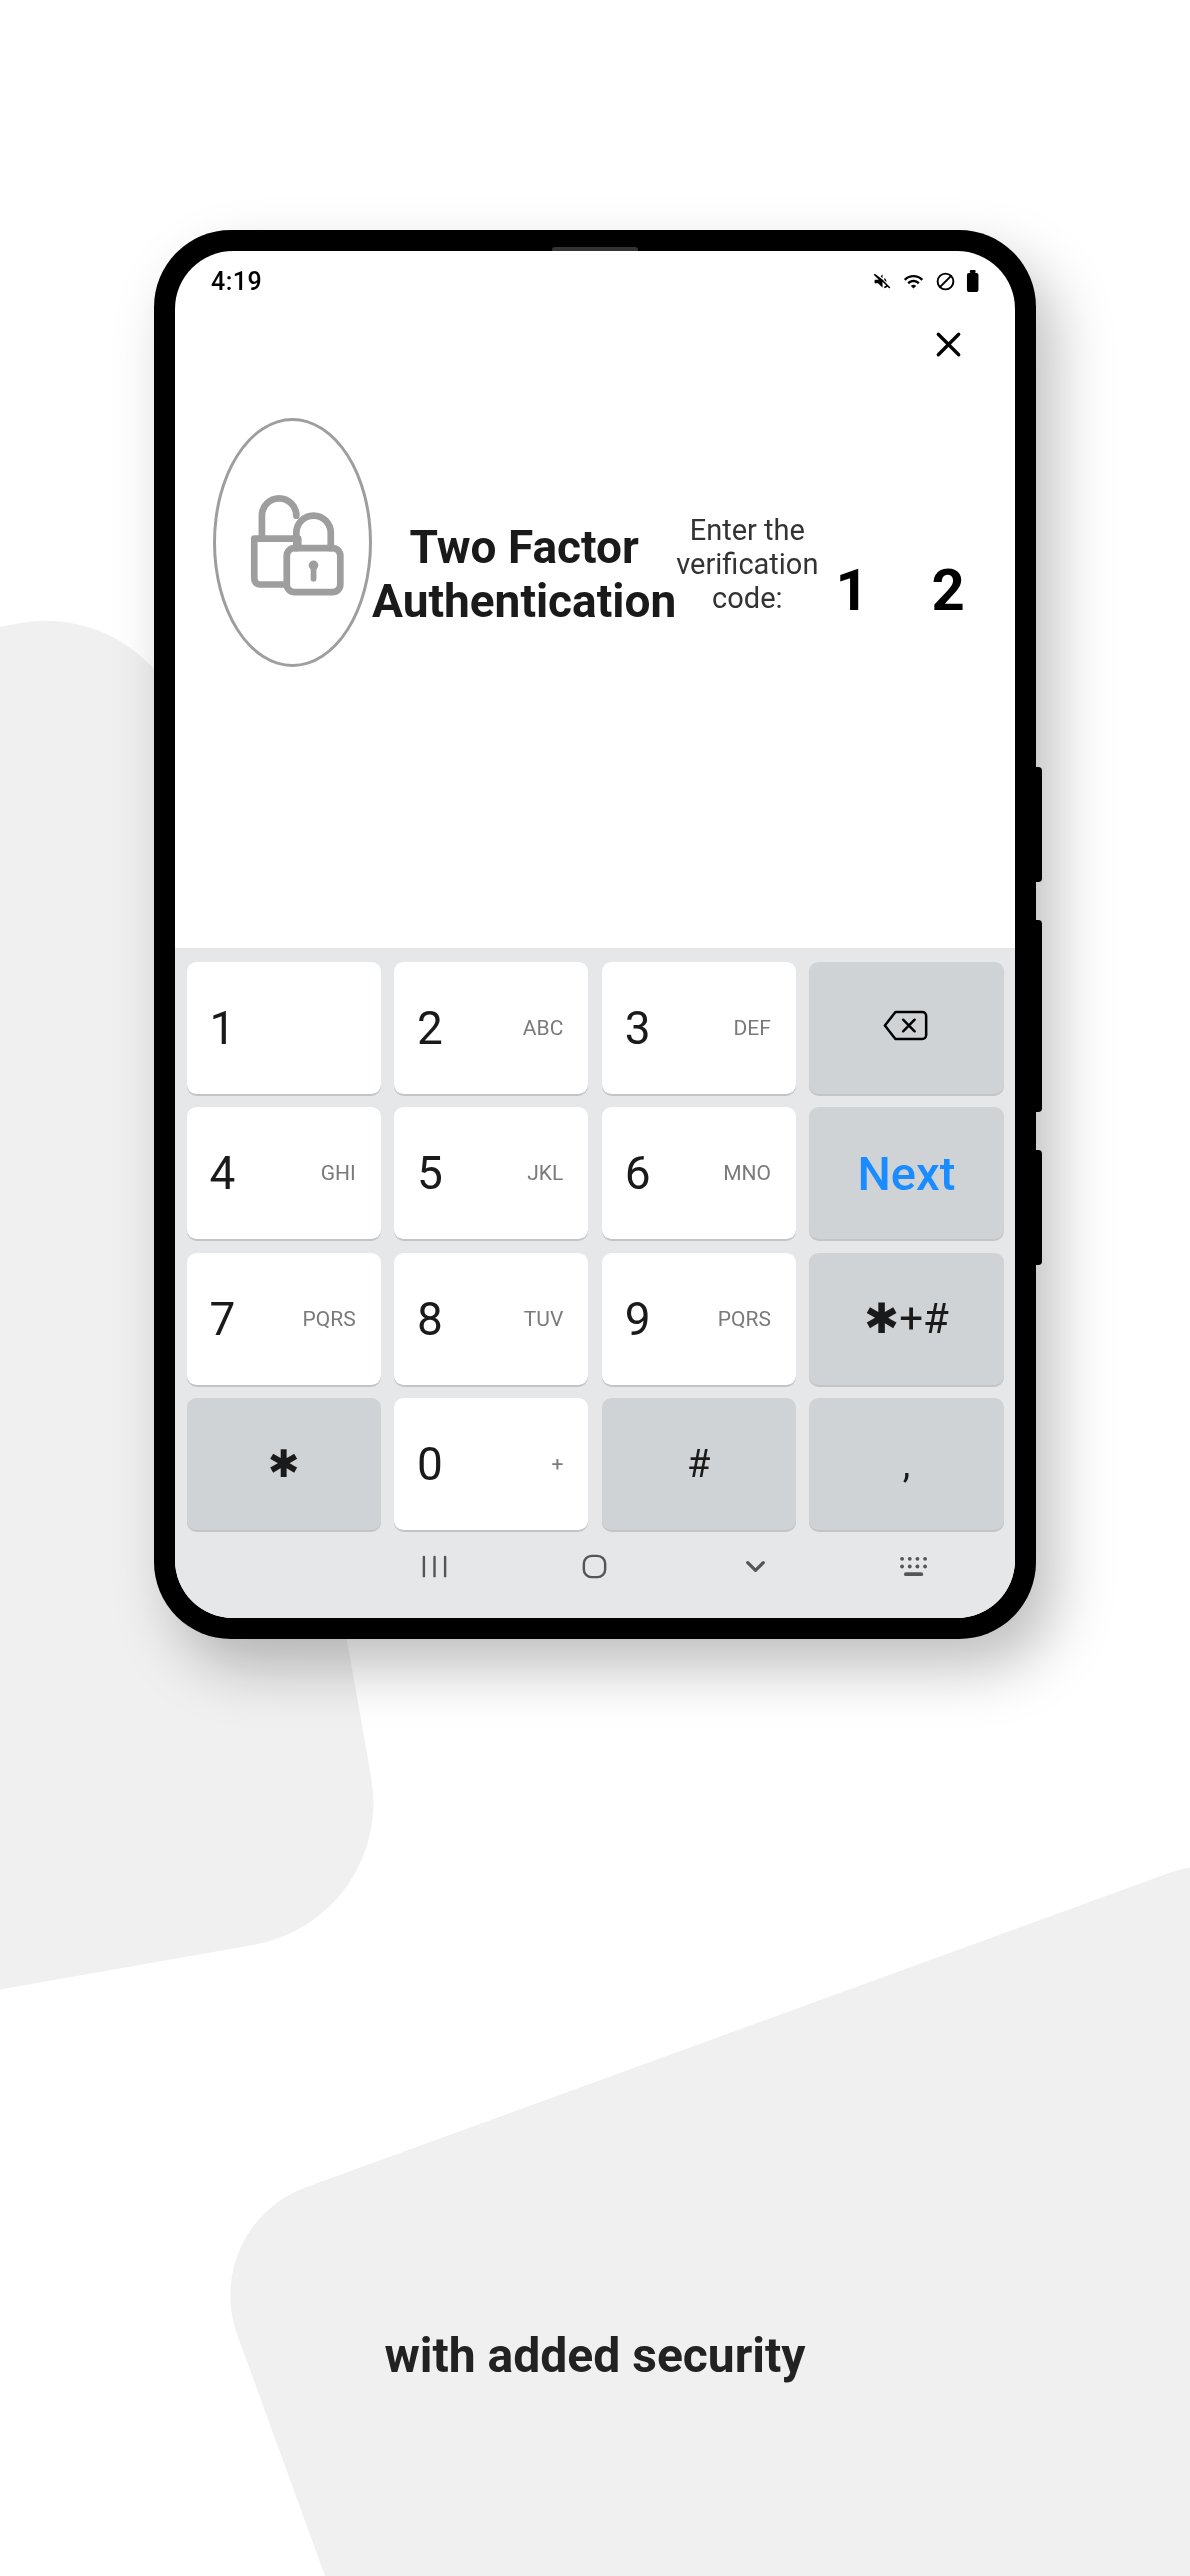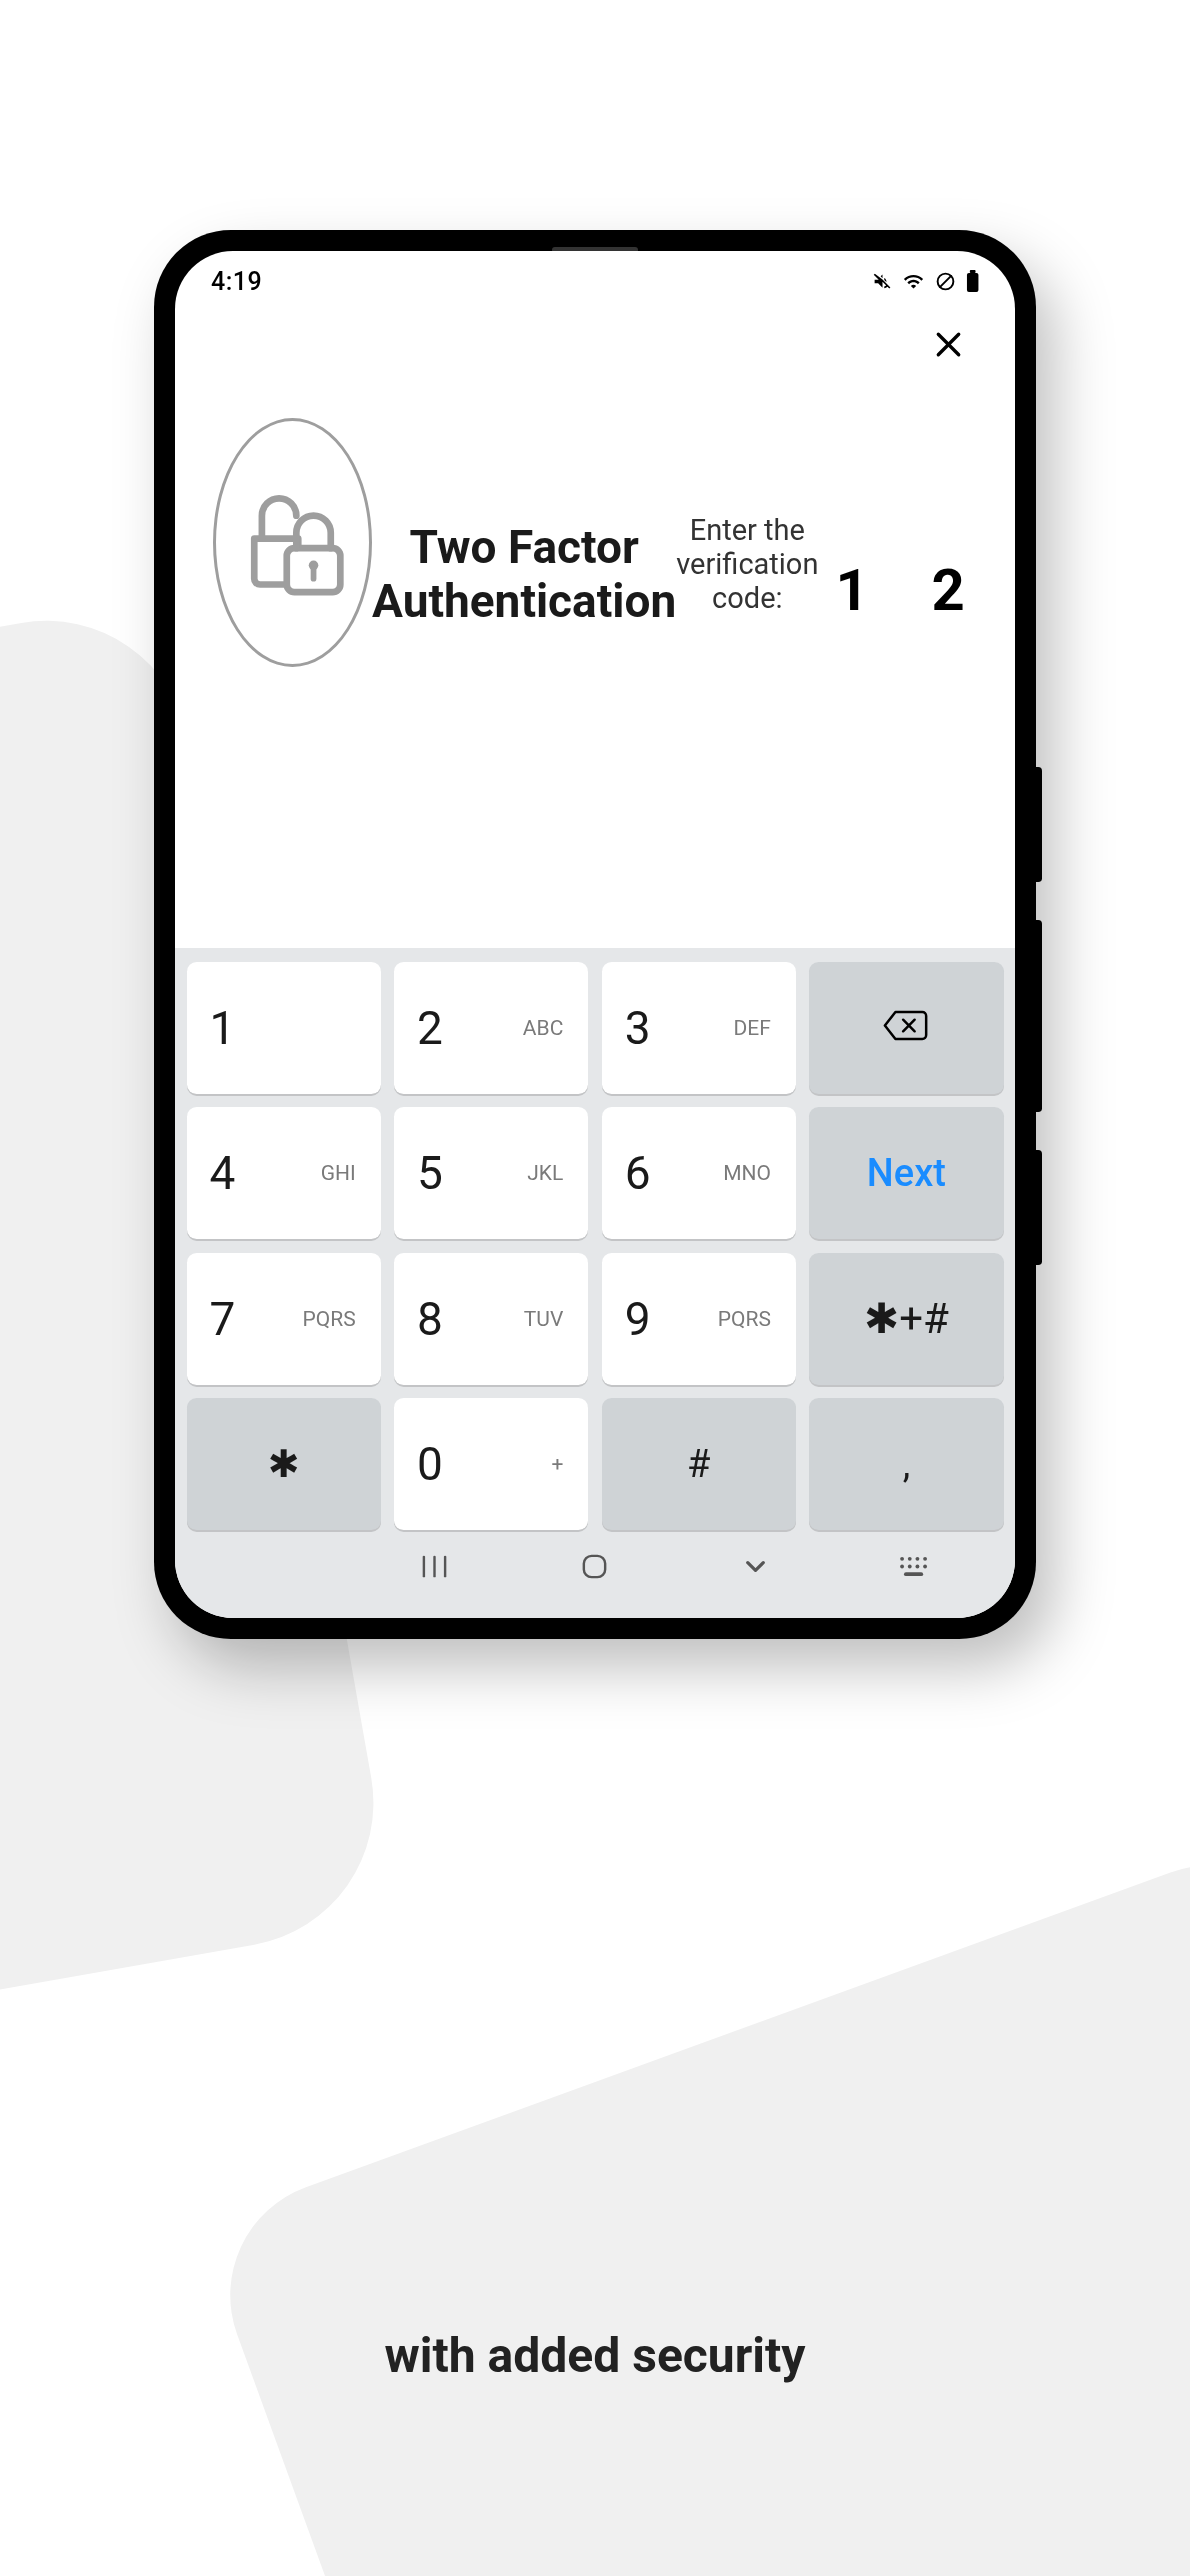--- a/index.html
+++ b/index.html
@@ -191,21 +191,21 @@
   }
   .key-letters {
     font-size: 21px;
     font-weight: 400;
     color: #7a7a7a;
     position: absolute;
     right: 25px;
   }
   .key.gray { background: #cfd3d6; }
   .key-label-center { font-size: 38px; font-weight: 400; color: #1a1a1a; }
-  .key-next { font-size: 38px; font-weight: 500; color: #1a8cff; }
+  .key-next { font-size: 47px; font-weight: 500; color: #1a8cff; }
   .key-sym { font-size: 42px; color: #1a1a1a; }
 
   
   .navbar {
     background: #e5e7e9;
     height: 88px;
     display: grid;
     grid-template-columns: 1fr 1fr 1fr 1fr 1fr;
     align-items: center;
     justify-items: center;

